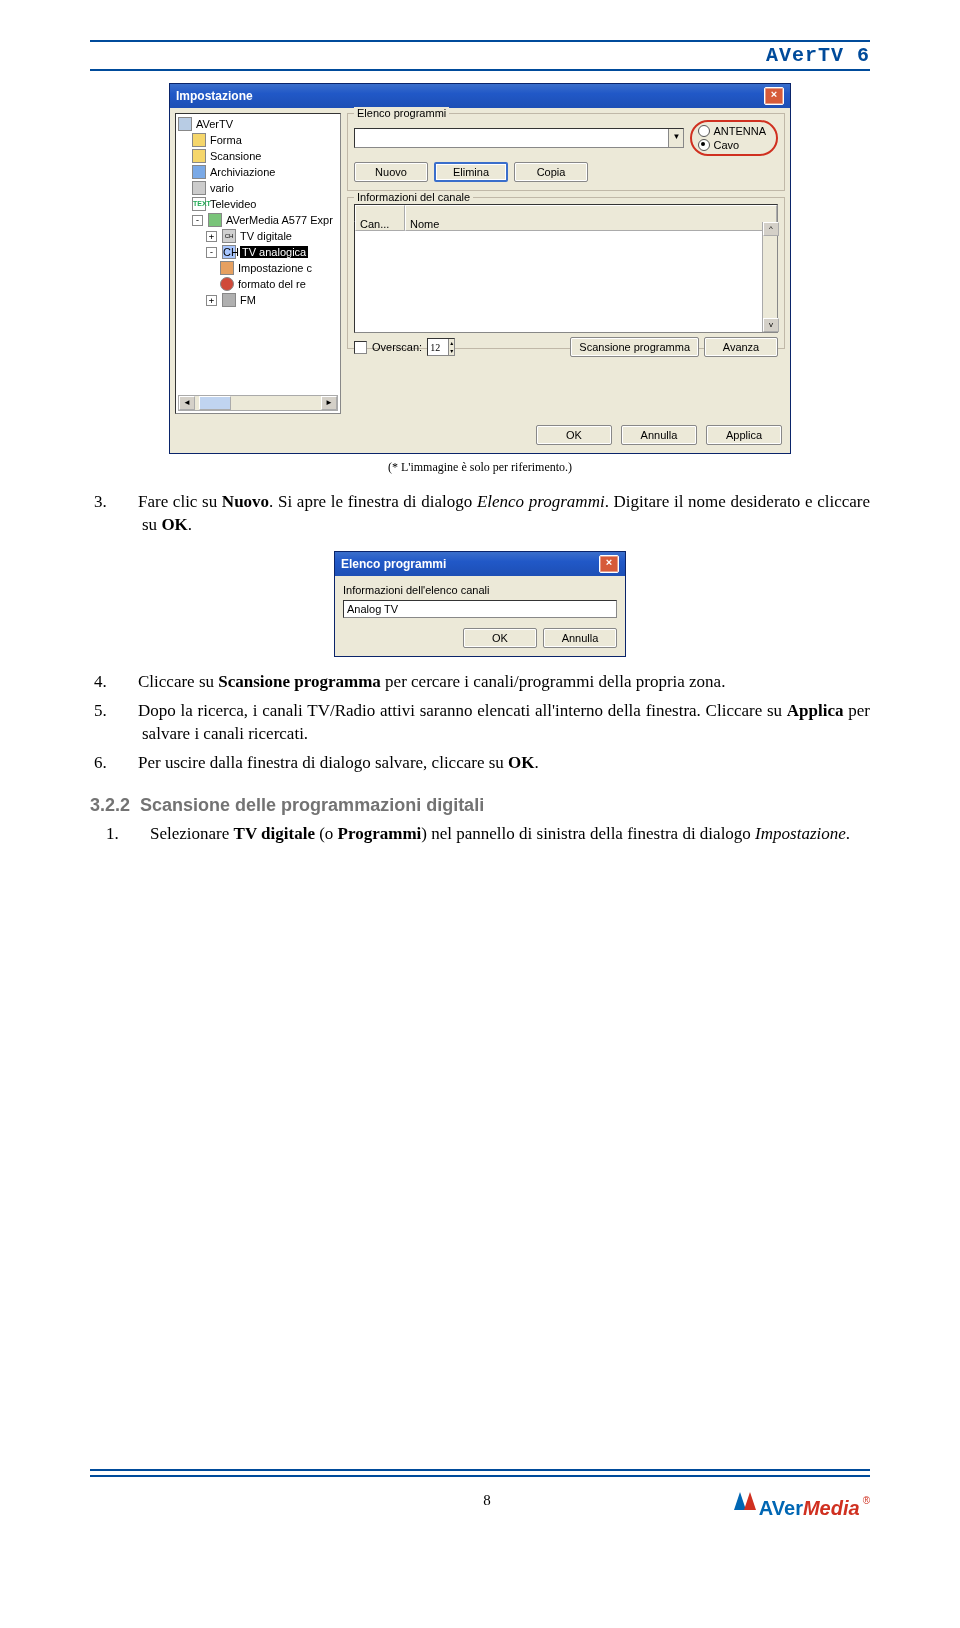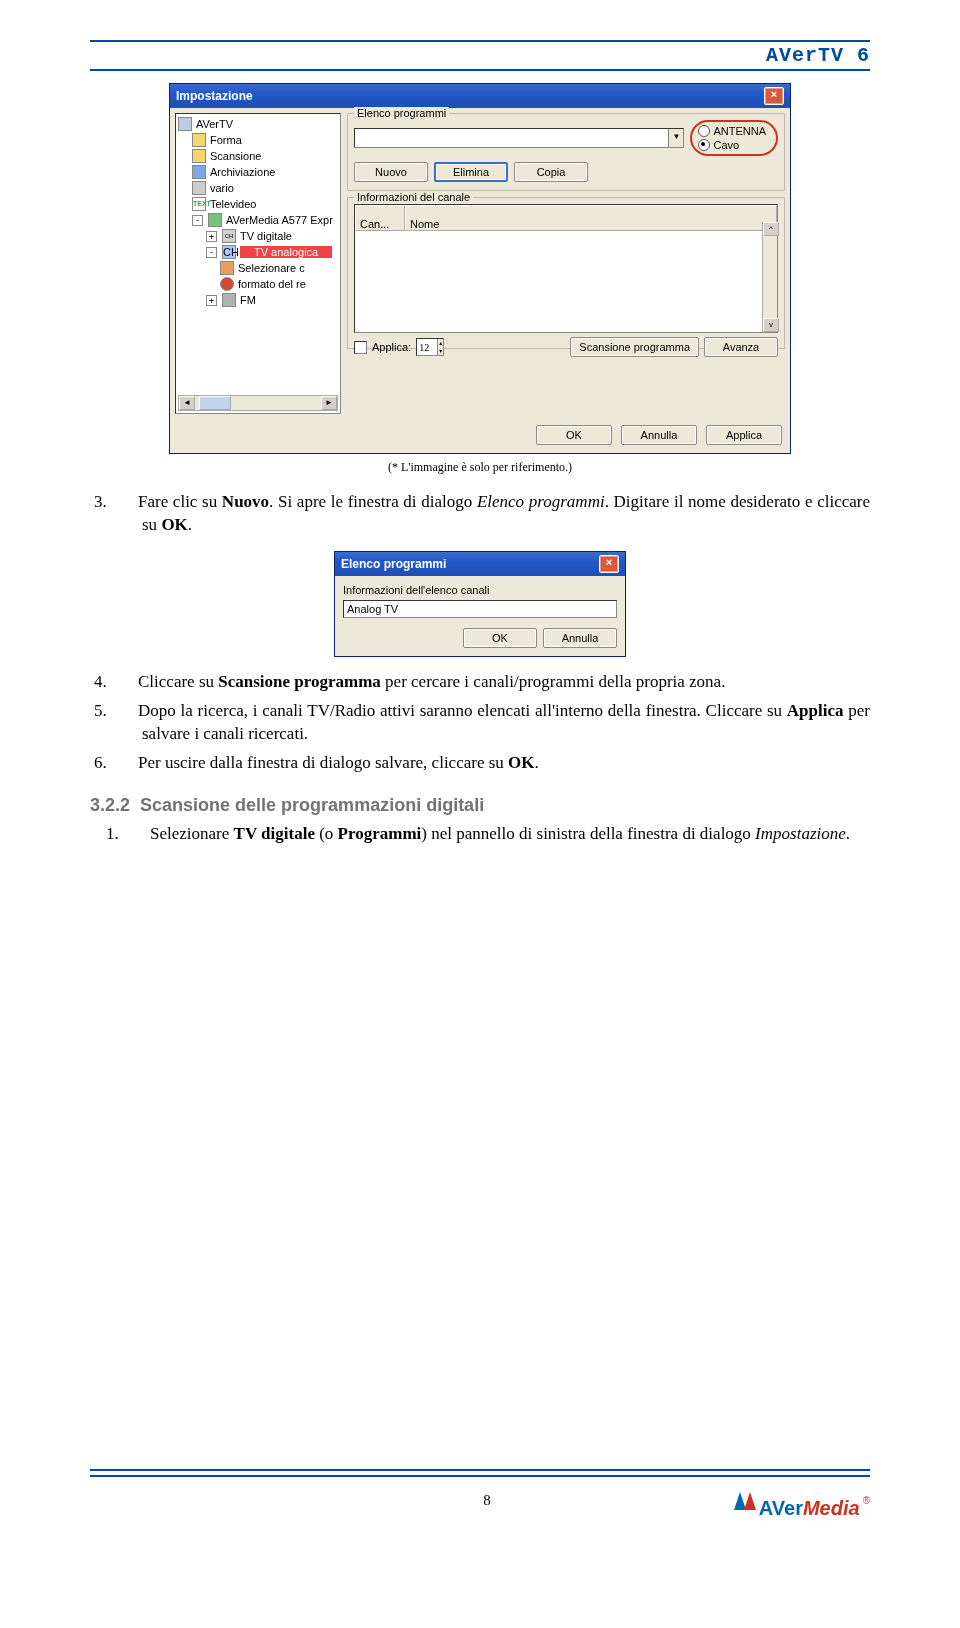--- a/index.html
+++ b/index.html
@@ -95,21 +95,21 @@
   .ticon.avertv { background: #b8cce4; }
   .ticon.yellow { background: #f5d66b; }
   .ticon.blue { background: #7aa9e6; }
   .ticon.text { background: #fff; font-size:7px; line-height:12px; text-align:center; color:#2a5; font-weight:bold;}
   .ticon.green { background: #7ac47a; }
   .ticon.tv { background: #d0d0d0; font-size:6px; line-height:12px; text-align:center;}
   .ticon.anal { background: #a8c6ff; }
   .ticon.orange { background: #e6a060; }
   .ticon.red { background: #d04a3a; border-radius:50%; }
   .ticon.fm { background: #b0b0b0; }
-  .sel { background: #ef4444; color: #fff; padding:0 14px;}
+  .sel { background: #000000; color: #fff; padding:0 2px;}
   .expander {
     width: 9px; height:9px;
     border:1px solid #888;
     font-size:9px;
     line-height:8px;
     text-align:center;
     display:inline-block;
     margin-right:3px;
     background:#fff;
     font-family:monospace;
@@ -414,21 +414,21 @@
             <span class="ticon tv">CH</span>
             <span>TV digitale</span>
           </div>
           <div class="tree-item ind2">
             <span class="expander">-</span>
             <span class="ticon anal">CH</span>
             <span class="sel">TV analogica</span>
           </div>
           <div class="tree-item ind3">
             <span class="ticon orange"></span>
-            <span>Selezionare c</span>
+            <span>Impostazione c</span>
           </div>
           <div class="tree-item ind3">
             <span class="ticon red"></span>
             <span>formato del re</span>
           </div>
           <div class="tree-item ind2">
             <span class="expander">+</span>
             <span class="ticon fm"></span>
             <span>FM</span>
           </div>
@@ -471,21 +471,21 @@
           </div>
           <div class="listbody">
             <div class="content"></div>
             <div class="vscroll">
               <div class="sbtn">^</div>
               <div class="sbtn">v</div>
             </div>
           </div>
           <div class="footrow">
             <span class="chk"></span>
-            <span>Applica:</span>
+            <span>Overscan:</span>
             <span class="spin">
               <input type="text" value="12" style="">
               <span class="ud">
                   <div>▴</div>
                   <div>▾</div>
                 </span>
             </span>
             <span style="flex:1"></span>
             <div class="xpbtn" style="min-width:110px">Scansione programma</div>
             <div class="xpbtn">Avanza</div>

